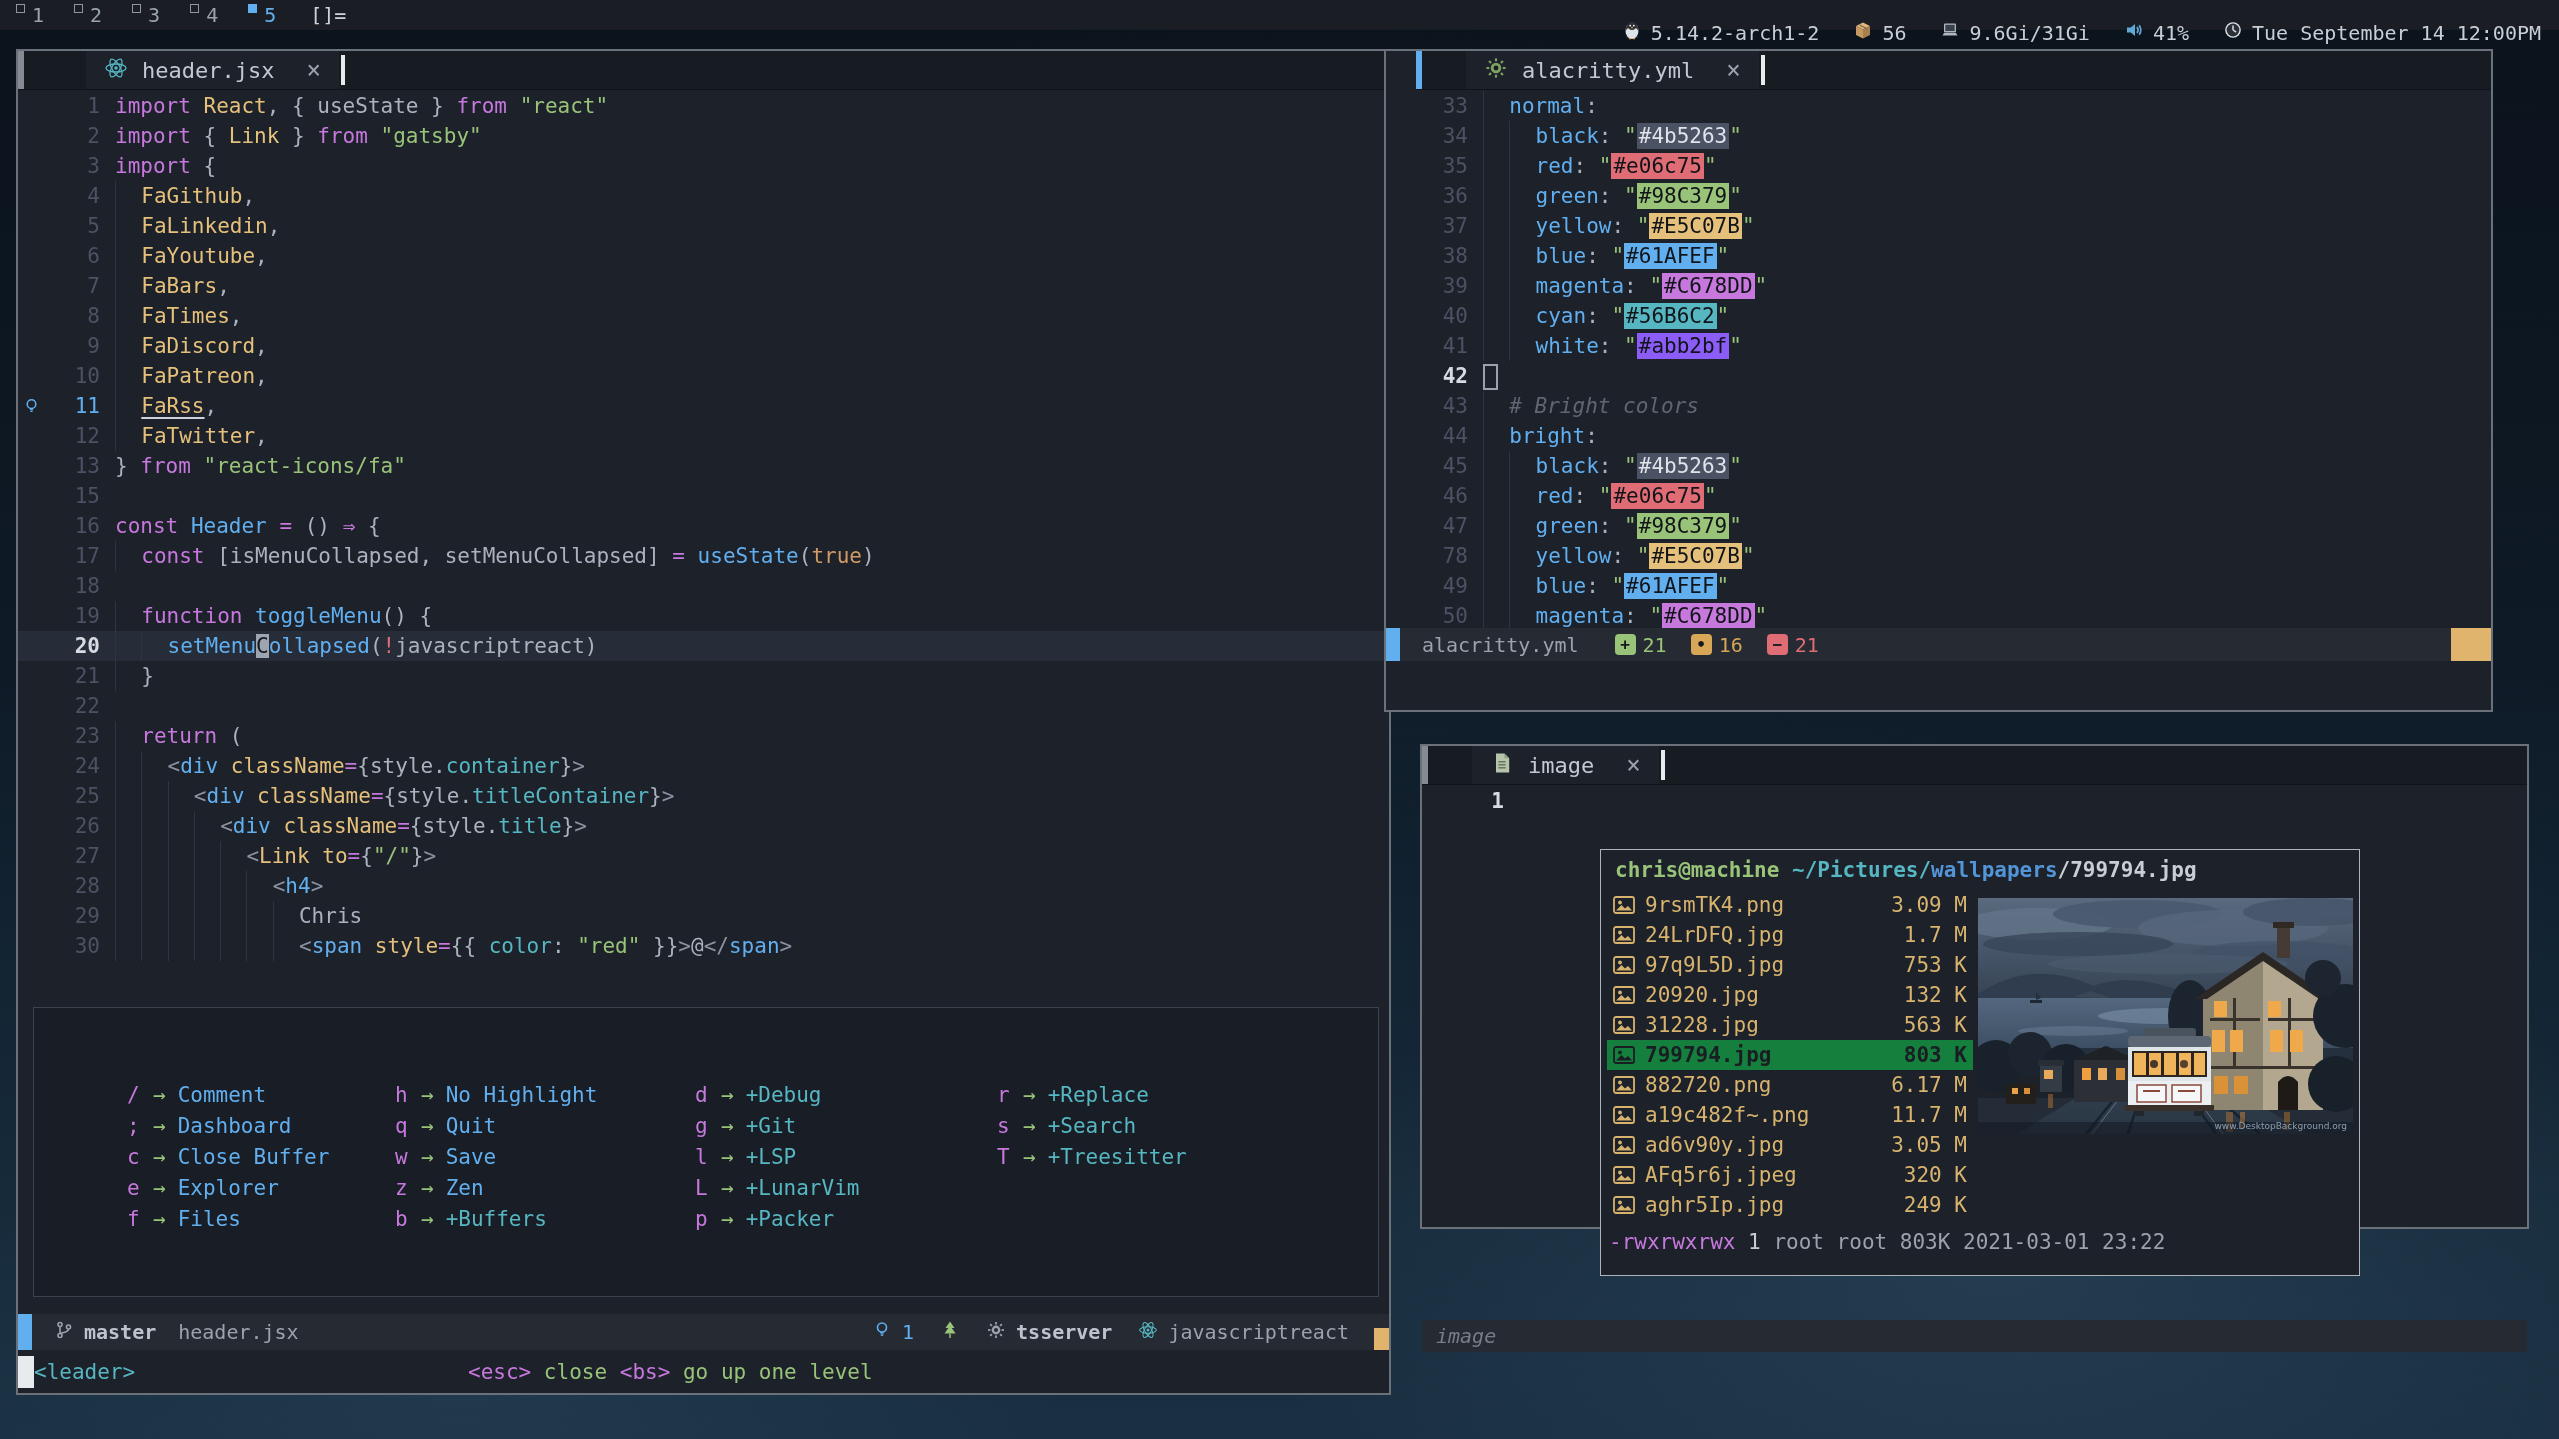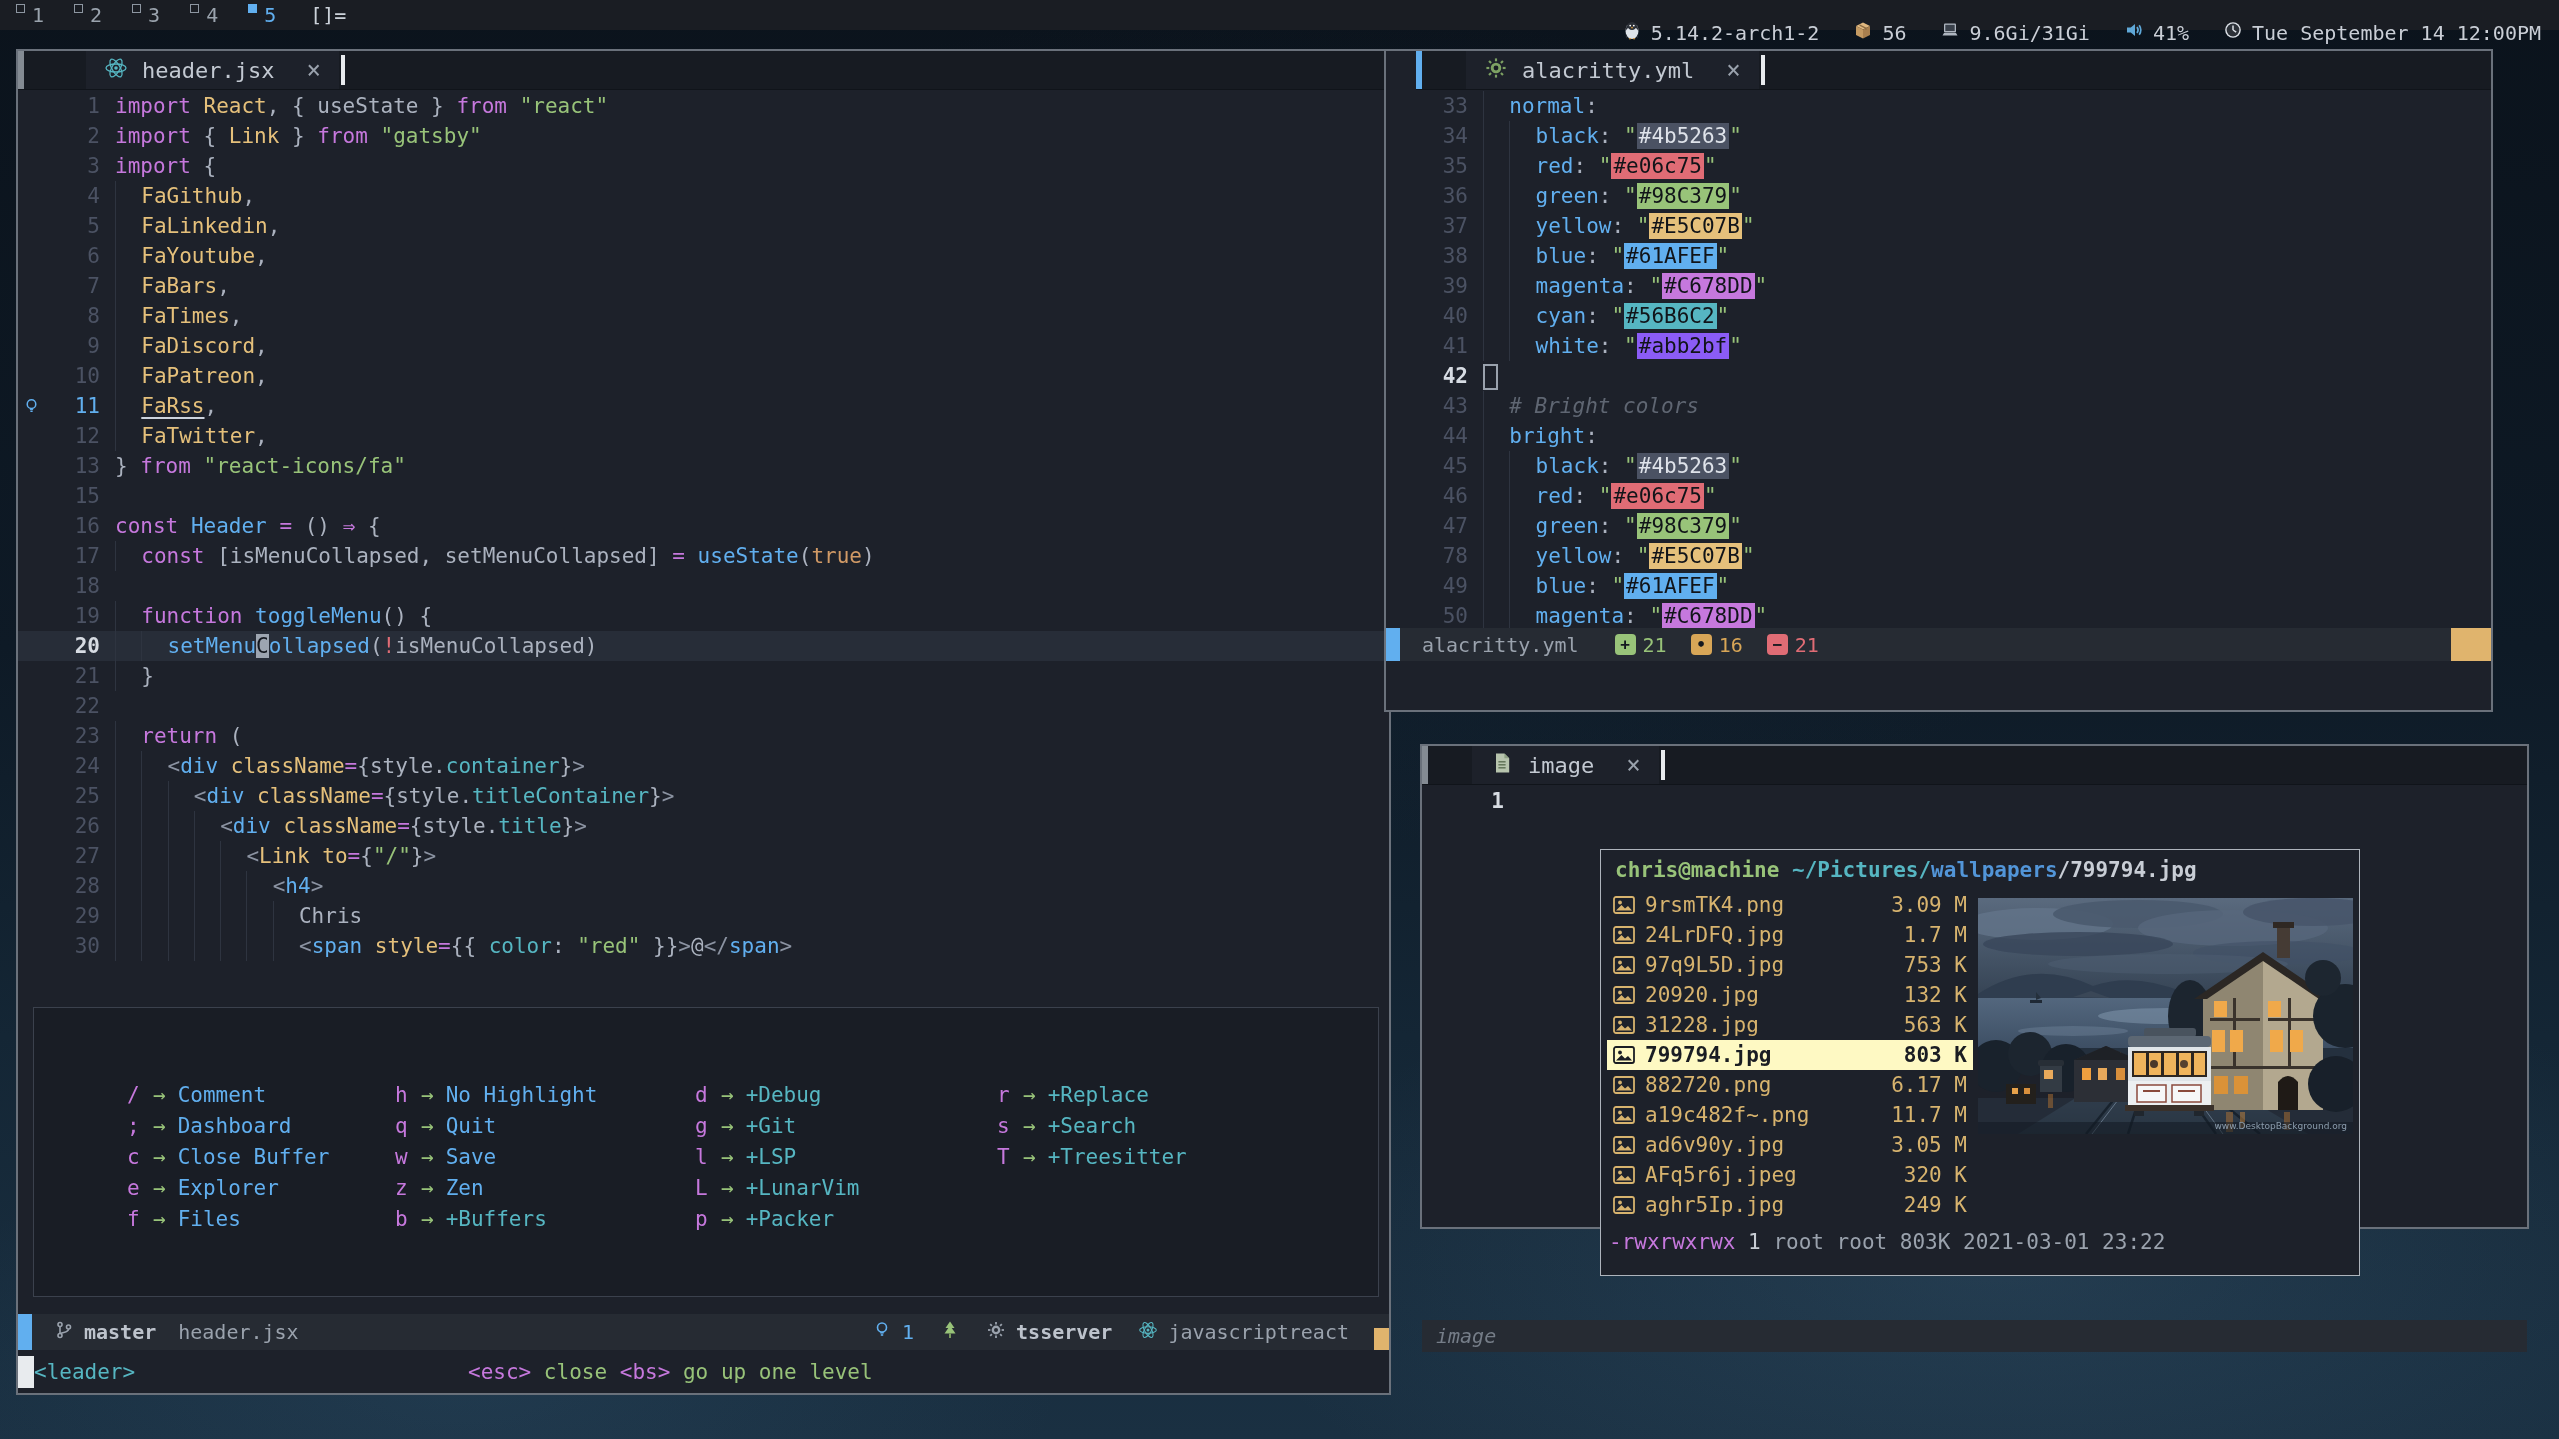--- a/index.html
+++ b/index.html
@@ -76,21 +76,21 @@
   #lfbox{position:absolute;left:178px;top:103px;width:760px;height:427px;border:1px solid #aeb4bc;
     box-sizing:border-box;background:#1d212a;font-size:21px;}
   #lfheader{position:absolute;left:14px;top:8px;white-space:pre;font-weight:bold;}
   #lfh-user{color:#98c379;} #lfh-p1{color:#56b6c2;} #lfh-p2{color:#5295d8;} #lfh-p3{color:#c9ced6;}
   #lffiles{position:absolute;left:6px;top:40px;width:366px;}
   .frow{height:30px;line-height:30px;display:flex;align-items:center;color:#d7b36e;padding:0 6px;}
   .frow .ficon{width:22px;height:18px;margin-right:10px;flex:0 0 22px;}
   .frow .ficon svg{width:22px;height:18px;display:block;}
   .frow .fname{flex:1;white-space:pre;}
   .frow .fsize{min-width:92px;text-align:right;white-space:pre;}
-  .frow.sel{background:#fef9c3;color:#1a1d23;font-weight:bold;}
+  .frow.sel{background:#15803d;color:#1a1d23;font-weight:bold;}
   #lfperm{position:absolute;left:8px;top:380px;white-space:pre;color:#9aa2ad;}
   #lfperm .perm{color:#c678dd;} #lfperm .one{color:#c8cdd4;}
   #preview{position:absolute;left:377px;top:48px;width:375px;height:236px;}
   #term-status{position:absolute;left:0;right:0;top:574px;height:32px;background:#262b33;
     display:flex;align-items:center;}
   #term-status span{color:#757d88;font-style:italic;font-size:20px;padding-left:14px;}
   #term-below{position:absolute;left:0;right:0;top:606px;bottom:0;background:#171a21;}
 </style>
 </head>
 <body>
@@ -205,21 +205,21 @@
             <path d="M8.3 12.8 h3.4"></path>
             <path d="M8.8 15 h2.4"></path>
           </svg></span><span class="lnum blue">11</span><span class="codetext"><span class="ig"></span><span class="tk-cls tk-u">FaRss</span><span class="tk-fg">,</span></span></div>
       <div class="cline"><span class="sign"></span><span class="lnum">12</span><span class="codetext"><span class="ig"></span><span class="tk-cls">FaTwitter</span><span class="tk-fg">,</span></span></div>
       <div class="cline"><span class="sign"></span><span class="lnum">13</span><span class="codetext"><span class="tk-fg">} </span><span class="tk-kw">from</span><span class="tk-fg"> </span><span class="tk-str">"react-icons/fa"</span></span></div>
       <div class="cline"><span class="sign"></span><span class="lnum">15</span><span class="codetext"></span></div>
       <div class="cline"><span class="sign"></span><span class="lnum">16</span><span class="codetext"><span class="tk-kw">const</span><span class="tk-fg"> </span><span class="tk-fn">Header</span><span class="tk-fg"> </span><span class="tk-kw">=</span><span class="tk-fg"> () </span><span class="tk-kw">⇒</span><span class="tk-fg"> {</span></span></div>
       <div class="cline"><span class="sign"></span><span class="lnum">17</span><span class="codetext"><span class="ig"></span><span class="tk-kw">const</span><span class="tk-fg"> [isMenuCollapsed, setMenuCollapsed] </span><span class="tk-kw">=</span><span class="tk-fg"> </span><span class="tk-fn">useState</span><span class="tk-fg">(</span><span class="tk-or">true</span><span class="tk-fg">)</span></span></div>
       <div class="cline"><span class="sign"></span><span class="lnum">18</span><span class="codetext"></span></div>
       <div class="cline"><span class="sign"></span><span class="lnum">19</span><span class="codetext"><span class="ig"></span><span class="tk-kw">function</span><span class="tk-fg"> </span><span class="tk-fn">toggleMenu</span><span class="tk-fg">() {</span></span></div>
-      <div class="cline cur"><span class="sign"></span><span class="lnum curn">20</span><span class="codetext"><span class="ig"></span><span class="ig"></span><span class="tk-fn">setMenu</span><span class="tk-cur">C</span><span class="tk-fn">ollapsed</span><span class="tk-fg">(</span><span class="tk-red">!</span><span class="tk-fg">isMenuCollapsed)</span></span></div>
+      <div class="cline cur"><span class="sign"></span><span class="lnum curn">20</span><span class="codetext"><span class="ig"></span><span class="ig"></span><span class="tk-fn">setMenu</span><span class="tk-cur">C</span><span class="tk-fn">ollapsed</span><span class="tk-fg">(</span><span class="tk-red">!</span><span class="tk-fg">javascriptreact)</span></span></div>
       <div class="cline"><span class="sign"></span><span class="lnum">21</span><span class="codetext"><span class="ig"></span><span class="tk-fg">}</span></span></div>
       <div class="cline"><span class="sign"></span><span class="lnum">22</span><span class="codetext"></span></div>
       <div class="cline"><span class="sign"></span><span class="lnum">23</span><span class="codetext"><span class="ig"></span><span class="tk-kw">return</span><span class="tk-fg"> (</span></span></div>
       <div class="cline"><span class="sign"></span><span class="lnum">24</span><span class="codetext"><span class="ig"></span><span class="ig"></span><span class="tk-pn">&lt;</span><span class="tk-fn">div</span><span class="tk-fg"> </span><span class="tk-cls">className</span><span class="tk-kw">=</span><span class="tk-fg">{style.</span><span class="tk-cy">container</span><span class="tk-fg">}</span><span class="tk-pn">&gt;</span></span></div>
       <div class="cline"><span class="sign"></span><span class="lnum">25</span><span class="codetext"><span class="ig"></span><span class="ig"></span><span class="ig"></span><span class="tk-pn">&lt;</span><span class="tk-fn">div</span><span class="tk-fg"> </span><span class="tk-cls">className</span><span class="tk-kw">=</span><span class="tk-fg">{style.</span><span class="tk-cy">titleContainer</span><span class="tk-fg">}</span><span class="tk-pn">&gt;</span></span></div>
       <div class="cline"><span class="sign"></span><span class="lnum">26</span><span class="codetext"><span class="ig"></span><span class="ig"></span><span class="ig"></span><span class="ig"></span><span class="tk-pn">&lt;</span><span class="tk-fn">div</span><span class="tk-fg"> </span><span class="tk-cls">className</span><span class="tk-kw">=</span><span class="tk-fg">{style.</span><span class="tk-cy">title</span><span class="tk-fg">}</span><span class="tk-pn">&gt;</span></span></div>
       <div class="cline"><span class="sign"></span><span class="lnum">27</span><span class="codetext"><span class="ig"></span><span class="ig"></span><span class="ig"></span><span class="ig"></span><span class="ig"></span><span class="tk-pn">&lt;</span><span class="tk-cls">Link</span><span class="tk-fg"> </span><span class="tk-cls">to</span><span class="tk-kw">=</span><span class="tk-fg">{</span><span class="tk-str">"/"</span><span class="tk-fg">}</span><span class="tk-pn">&gt;</span></span></div>
       <div class="cline"><span class="sign"></span><span class="lnum">28</span><span class="codetext"><span class="ig"></span><span class="ig"></span><span class="ig"></span><span class="ig"></span><span class="ig"></span><span class="ig"></span><span class="tk-pn">&lt;</span><span class="tk-fn">h4</span><span class="tk-pn">&gt;</span></span></div>
       <div class="cline"><span class="sign"></span><span class="lnum">29</span><span class="codetext"><span class="ig"></span><span class="ig"></span><span class="ig"></span><span class="ig"></span><span class="ig"></span><span class="ig"></span><span class="ig"></span><span class="tk-fg">Chris</span></span></div>
       <div class="cline"><span class="sign"></span><span class="lnum">30</span><span class="codetext"><span class="ig"></span><span class="ig"></span><span class="ig"></span><span class="ig"></span><span class="ig"></span><span class="ig"></span><span class="ig"></span><span class="tk-pn">&lt;</span><span class="tk-fn">span</span><span class="tk-fg"> </span><span class="tk-cls">style</span><span class="tk-kw">=</span><span class="tk-fg">{{ </span><span class="tk-cy">color</span><span class="tk-fg">: </span><span class="tk-str">"red"</span><span class="tk-fg"> }}</span><span class="tk-pn">&gt;</span><span class="tk-fg">@</span><span class="tk-pn">&lt;/</span><span class="tk-fn">span</span><span class="tk-pn">&gt;</span></span></div>

